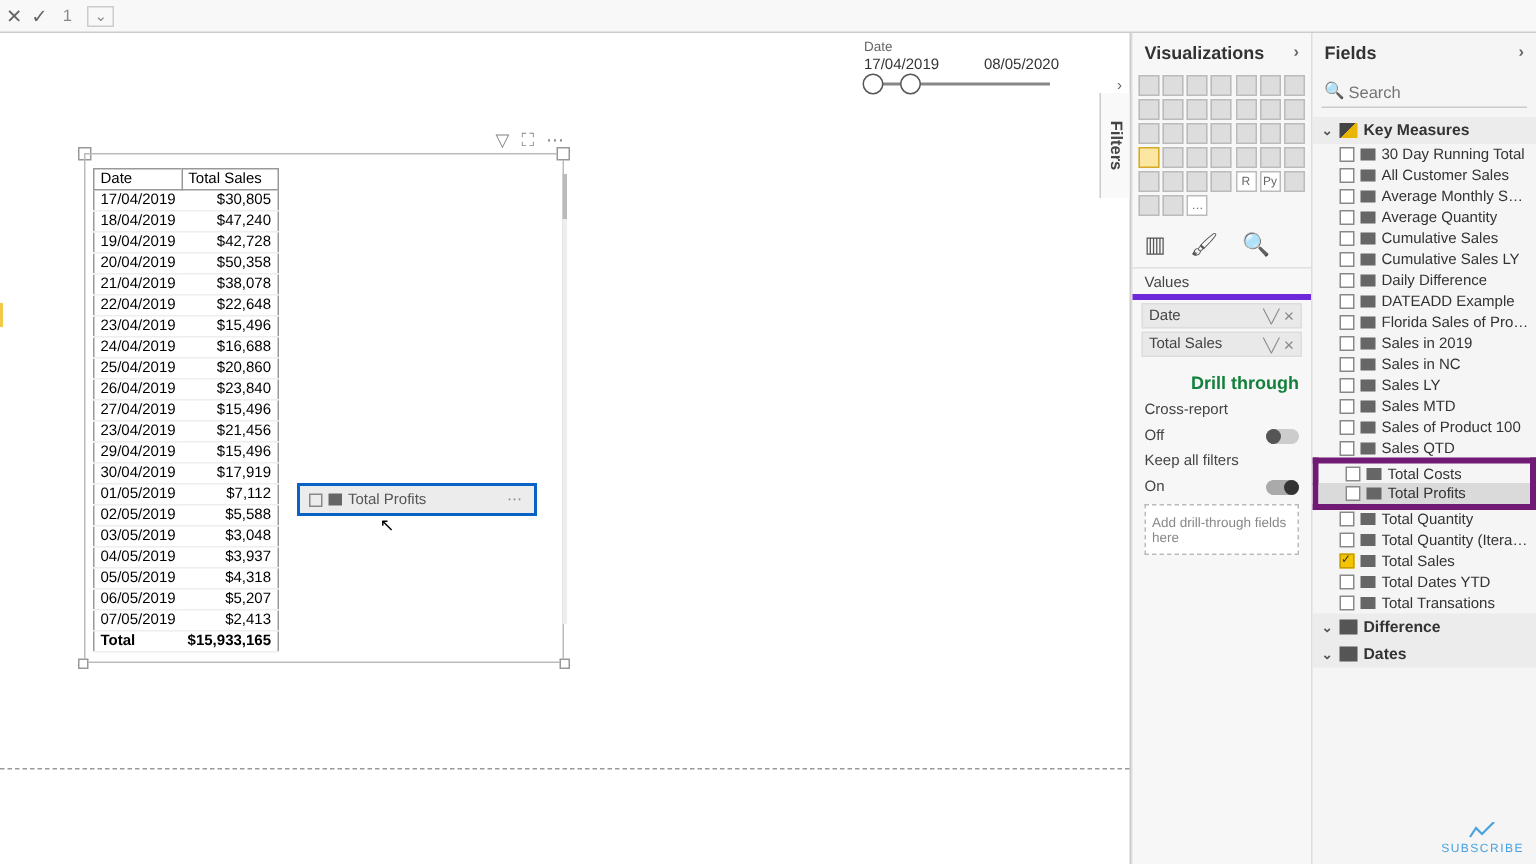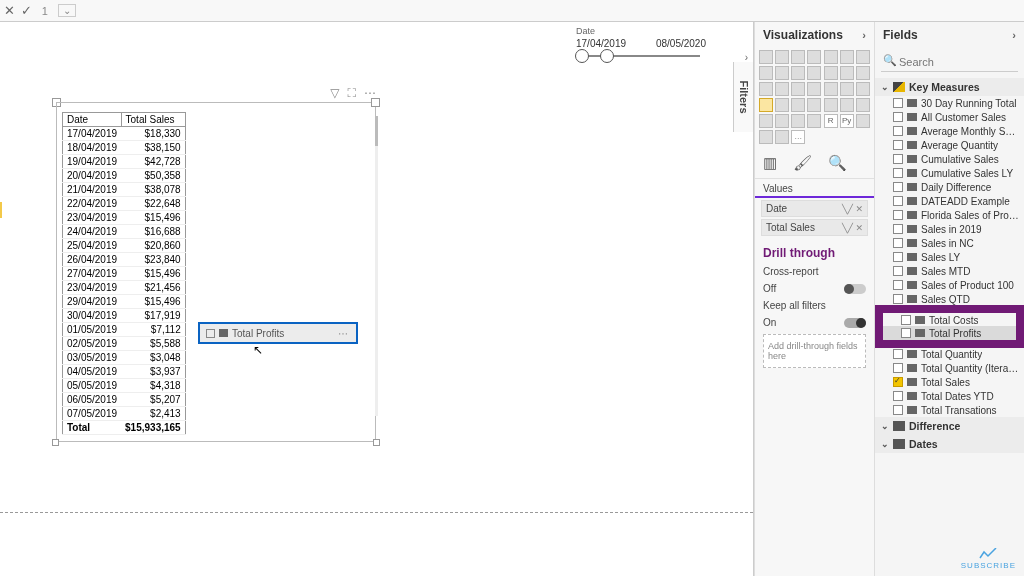--- a/index.html
+++ b/index.html
@@ -64,27 +64,27 @@
 .pane-header { font-size: 12px; font-weight: 600; padding: 6px 8px; display: flex; justify-content: space-between; align-items: center; color: #333; }
 .pane-header .chev { font-size: 11px; color: #666; }
 
 .viz-pane { width: 120px; }
 .viz-icons { display: grid; grid-template-columns: repeat(7, 1fr); gap: 2px; padding: 2px 4px 6px 4px; }
 .viz-icons div { width: 14px; height: 14px; background: #ddd; border: 1px solid #bbb; }
 .viz-icons .sel { background: #fbe6a2; border-color: #d4a928; }
 .viz-icons .txt { background: #fff; font-size: 8px; text-align: center; line-height: 12px; color: #666; border-color: #bbb; }
 
 .bigtools { display: flex; gap: 16px; padding: 4px 8px 6px 8px; border-bottom: 1px solid #e0e0e0; color: #555; font-size: 15px; }
-.section-lbl { font-size: 10px; color: #444; padding: 4px 8px 2px 8px; border-bottom: 2px solid #6d28d9; }
+.section-lbl { font-size: 10px; color: #444; padding: 4px 8px 2px 8px; border-bottom: 4px solid #6d28d9; }
 .field-well { margin: 2px 6px; }
 .field-well .item { display: flex; justify-content: space-between; align-items: center; background: #e9e9e9; border: 1px solid #ddd; font-size: 10px; padding: 2px 4px; margin-bottom: 2px; color: #444; }
 .field-well .item .x { font-size: 9px; color: #888; }
 
 .drill { padding: 6px 8px; font-size: 10px; color: #444; }
-.drill h4 { font-size: 12px; font-weight: 600; margin-bottom: 6px; color: #701a75; }
+.drill h4 { font-size: 12px; font-weight: 600; margin-bottom: 6px; color: #15803d; text-align: right; }
 .drill .row { display: flex; justify-content: space-between; align-items: center; margin: 6px 0; }
 .toggle { width: 22px; height: 10px; border-radius: 5px; background: #ccc; position: relative; }
 .toggle .knob { width: 10px; height: 10px; border-radius: 50%; background: #555; position: absolute; top: 0; }
 .toggle.off .knob { left: 0; }
 .toggle.on .knob { right: 0; background: #333; }
 .toggle.on { background: #aaa; }
 .drop-zone { border: 1px dashed #bbb; padding: 6px 4px; font-size: 9px; color: #888; text-align: left; background: #fff; }
 
 .fields-pane { width: 150px; background: #f5f5f5; overflow: hidden; }
 .search { margin: 4px 6px 6px 6px; position: relative; }
@@ -98,21 +98,21 @@
 .group-head.measures .ticon { background: linear-gradient(135deg,#444 50%,#e8b600 50%); }
 
 .field-row { display: flex; align-items: center; gap: 4px; padding: 1.5px 4px 1.5px 18px; color: #333; cursor: pointer; }
 .field-row .cb { width: 10px; height: 10px; border: 1px solid #888; background: #fff; flex-shrink: 0; }
 .field-row .cb.checked { background: #f3c500; border-color: #c79a00; position: relative; }
 .field-row .cb.checked::after { content: "✓"; position: absolute; font-size: 8px; top: -2px; left: 0; color: #333; }
 .field-row .ficon { width: 10px; height: 8px; background: #666; flex-shrink: 0; }
 .field-row .ficon.calc { background: #666; position: relative; }
 .field-row .lbl { white-space: nowrap; overflow: hidden; text-overflow: ellipsis; font-size: 10px; }
 
-.hl-box { border: 8px solid #701a75; margin: -1px 0; }
+.hl-box { border: 4px solid #701a75; margin: -1px 0; }
 .field-row.selected { background: #dadada; }
 
 .subscribe { position: absolute; bottom: 6px; right: 8px; font-size: 8px; color: #4aa3e0; letter-spacing: 1px; }
 .subscribe svg { display: block; margin: 0 auto 1px; }
 
 
 .yellow-nub { position: absolute; left: -4px; top: 180px; width: 6px; height: 16px; background: #f3c94a; }
 </style>
 </head>
 <body>
@@ -160,25 +160,25 @@
       <table class="data-table">
         <thead>
             <tr>
           <th>Date</th>
           <th>Total Sales</th>
         </tr>
           </thead>
         <tbody id="tbody">
             <tr>
               <td>17/04/2019</td>
-              <td class="num">$18,330</td>
+              <td class="num">$30,805</td>
             </tr>
             <tr>
               <td>18/04/2019</td>
-              <td class="num">$38,150</td>
+              <td class="num">$47,240</td>
             </tr>
             <tr>
               <td>19/04/2019</td>
               <td class="num">$42,728</td>
             </tr>
             <tr>
               <td>20/04/2019</td>
               <td class="num">$50,358</td>
             </tr>
             <tr>

